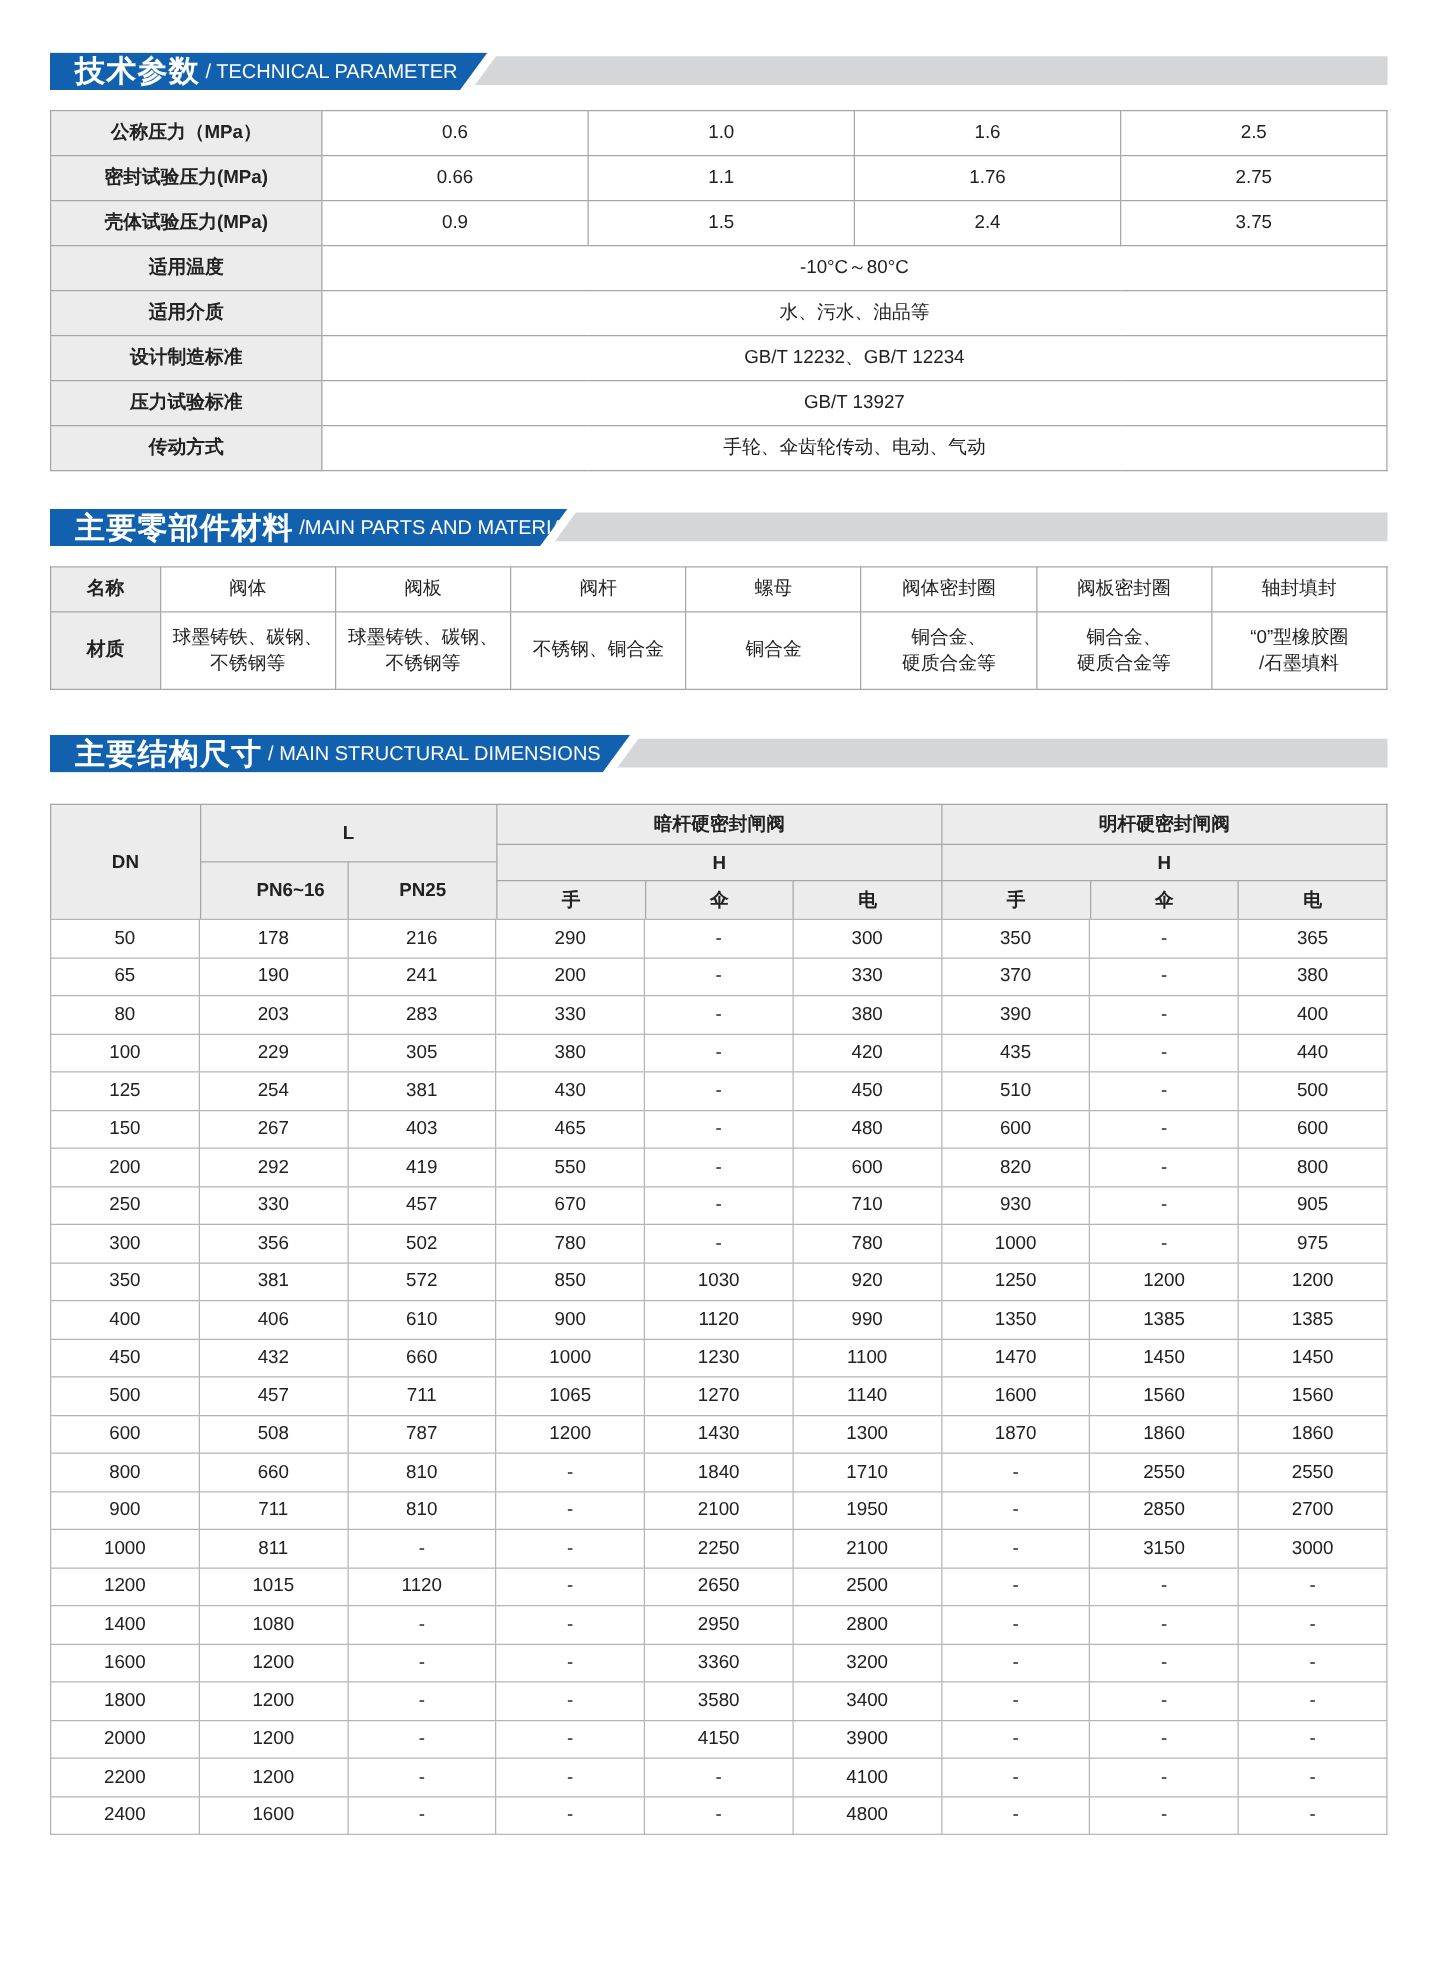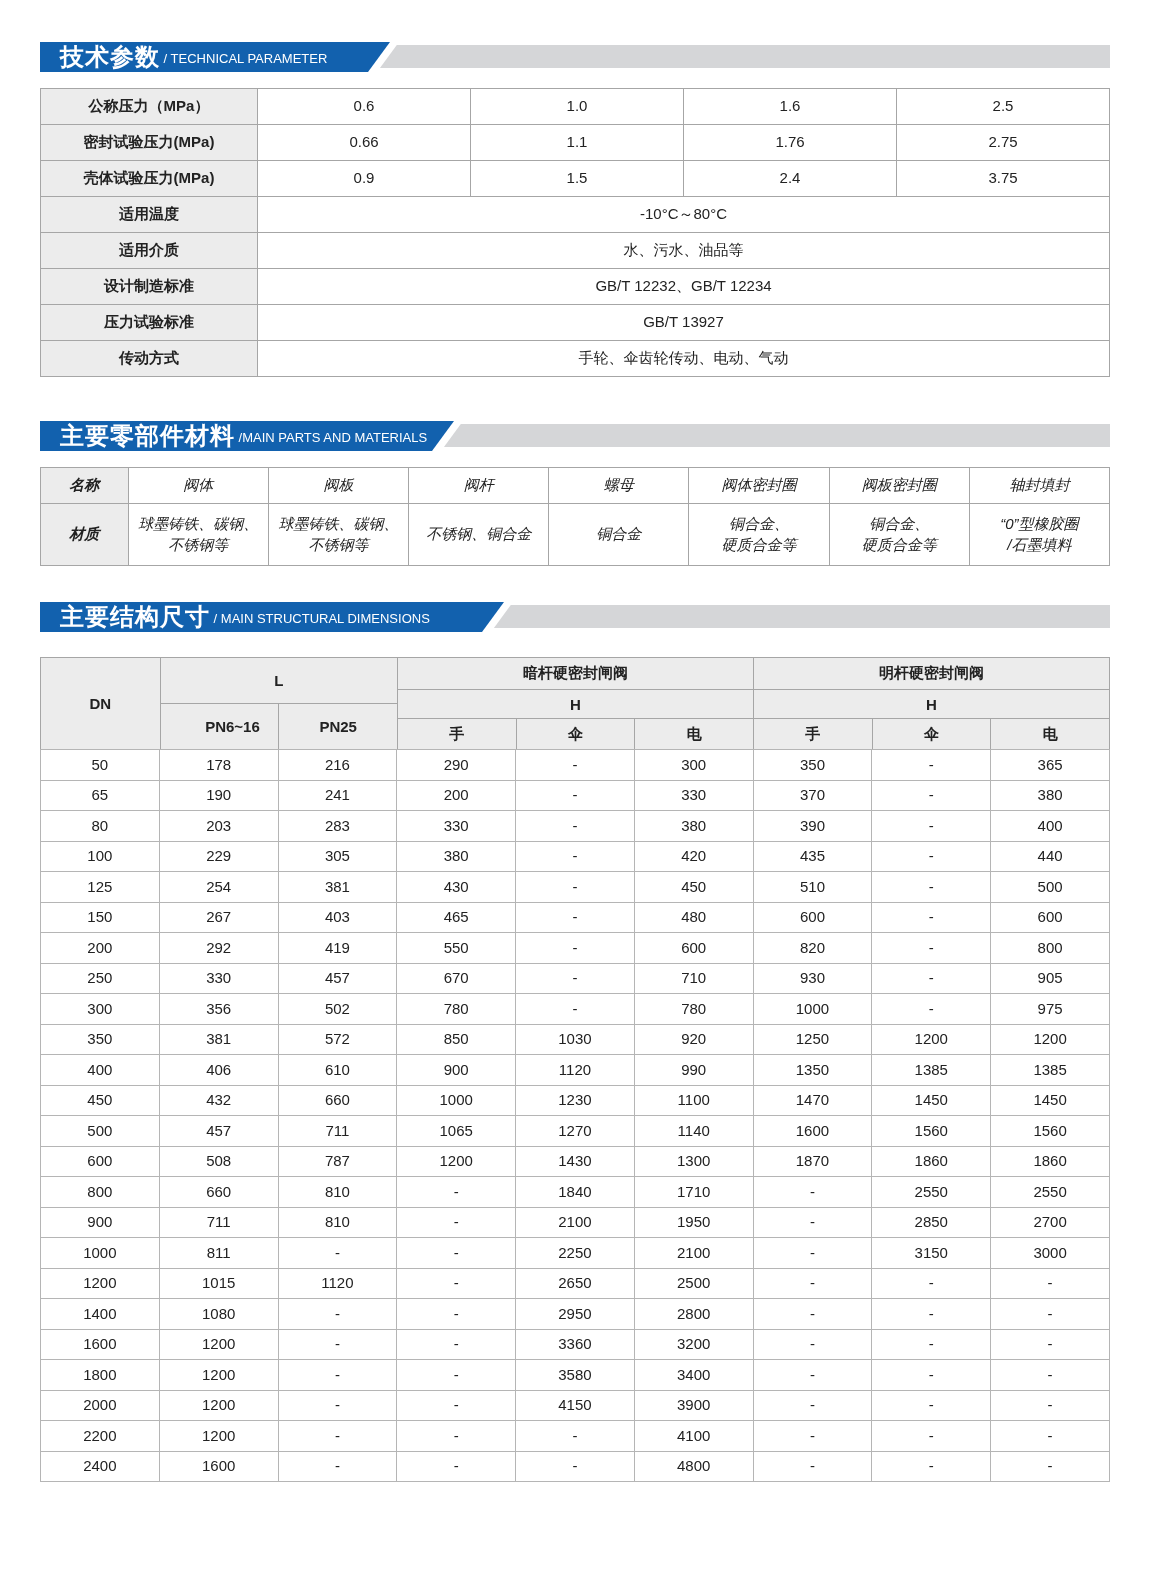--- a/index.html
+++ b/index.html
@@ -32,27 +32,27 @@
   }
   .banner .slant-blue{
     position:absolute;left:0;top:0;bottom:0;background:var(--blue);
     clip-path:polygon(0 0,100% 0,calc(100% - 22px) 100%,0 100%);
     color:#fff;display:flex;align-items:center;padding-left:20px;
   }
   .banner.s1 .slant-blue{width:350px}.banner.s1 .slant-white{width:359px}
   .banner.s2 .slant-blue{width:414px}.banner.s2 .slant-white{width:423px}
   .banner.s3 .slant-blue{width:464px}.banner.s3 .slant-white{width:473px}
   .banner .zh{font-weight:bold;font-size:24px;letter-spacing:1px;white-space:pre;}
-  .banner .en{font-size:13px;white-space:pre;margin-top:2px;}
+  .banner .en{font-size:16px;white-space:pre;margin-top:2px;}
 
   .banner.s1{margin-bottom:16px;}
   .banner.s2{margin-bottom:16px;padding-left:37px;}
   .banner.s3{margin-bottom:25px;}
-  .tblwrap1{margin-bottom:44px;}
-  .tblwrap2{margin-bottom:36px;font-style:italic;}
+  .tblwrap1{margin-bottom:30px;}
+  .tblwrap2{margin-bottom:36px;}
 
   
   table.tbl{width:100%;border-collapse:collapse;table-layout:fixed;}
   table.tbl th,table.tbl td{
     border:1px solid var(--border);
     text-align:center;vertical-align:middle;
     font-size:15px;color:var(--text);
     white-space:pre-line;line-height:1.35;
     padding:2px 4px;
   }

